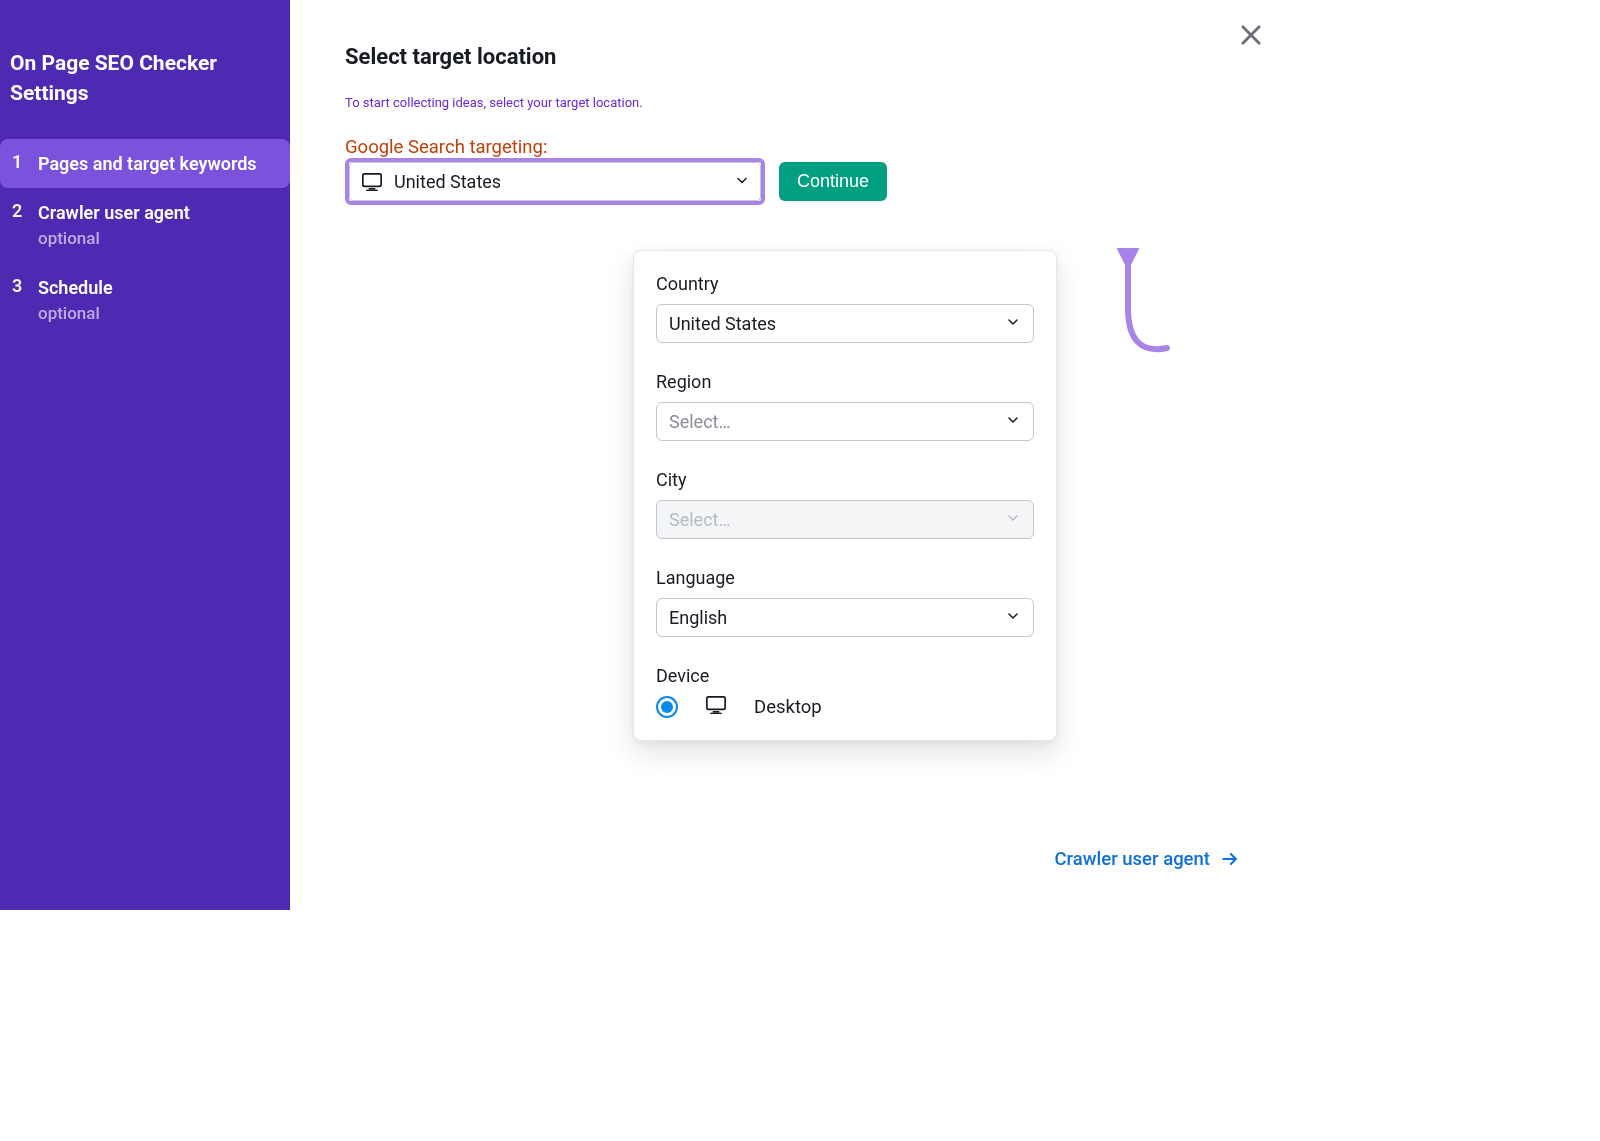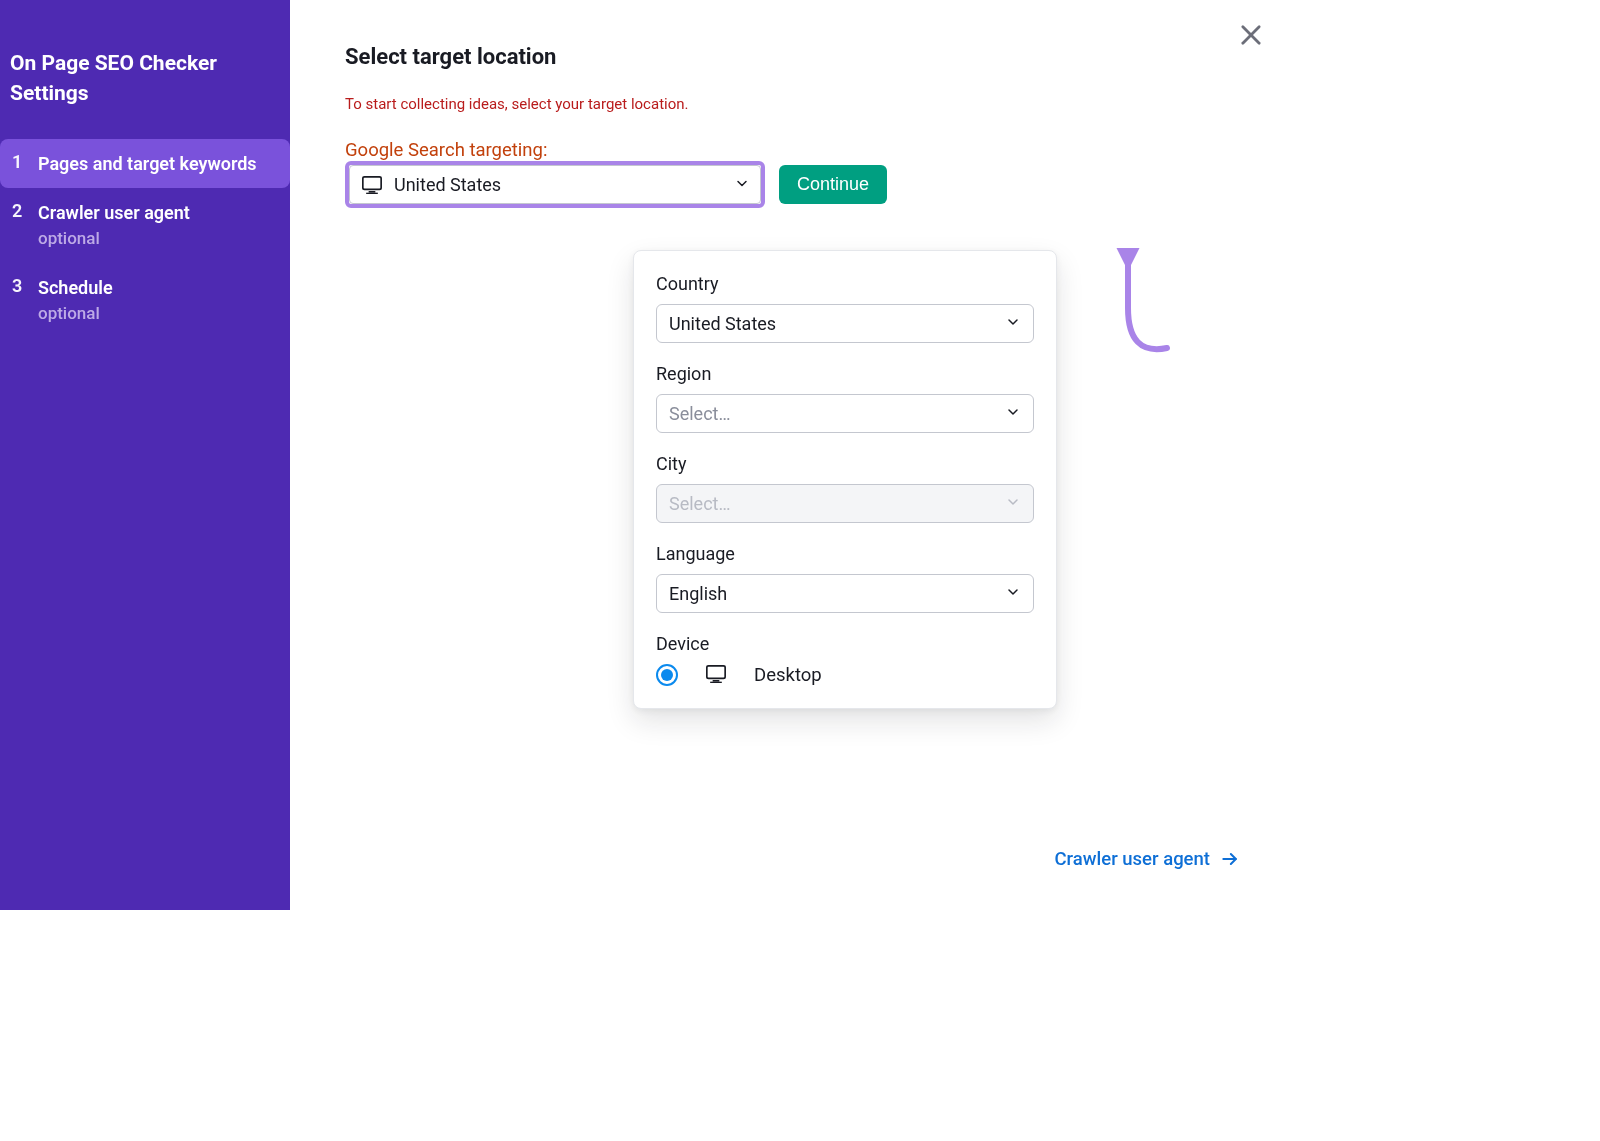--- a/index.html
+++ b/index.html
@@ -72,22 +72,22 @@
     justify-content: center;
   }
   .close-btn svg { width: 28px; height: 28px; }
 
   h1.page-title {
     font-size: 22px;
     font-weight: 700;
     margin-bottom: 26px;
   }
   .subtitle {
-    font-size: 15px;
-    color: #b91c1c;
+    font-size: 13px;
+    color: #6d28d9;
     margin-bottom: 26px;
   }
   .targeting-label {
     font-size: 18.5px;
     color: #c2410c;
     margin-bottom: 0;
   }
 
   
   .top-row {
@@ -147,21 +147,21 @@
     position: absolute;
     left: 343px;
     top: 250px;
     width: 424px;
     background: #ffffff;
     border: 1px solid #e5e7eb;
     border-radius: 8px;
     box-shadow: 0 12px 28px rgba(25, 27, 35, 0.12), 0 2px 6px rgba(25,27,35,0.06);
     padding: 22px 22px 18px 22px;
   }
-  .field { margin-bottom: 20px; }
+  .field { margin-bottom: 28px; }
   .field-label {
     font-size: 18px;
     margin-bottom: 10px;
     color: #191b23;
   }
   .select {
     width: 100%;
     height: 39px;
     border: 1px solid #c4c7cf;
     border-radius: 6px;
@@ -180,21 +180,20 @@
     background: #f4f5f7;
     color: #a6a9b3;
     cursor: not-allowed;
   }
   .select.disabled span.value { color: #b8bbc4; }
   .chev svg { width: 16px; height: 16px; }
 
   .device-options { display: flex; flex-direction: column; gap: 12px; margin-top: 10px; }
   .device-opt {
     display: flex;
-    align-items: center;
     gap: 28px;
     font-size: 18.5px;
     cursor: pointer;
   }
   .radio {
     width: 22px; height: 22px;
     border-radius: 50%;
     border: 2px solid #c4c7cf;
     display: inline-flex;
     align-items: center;

